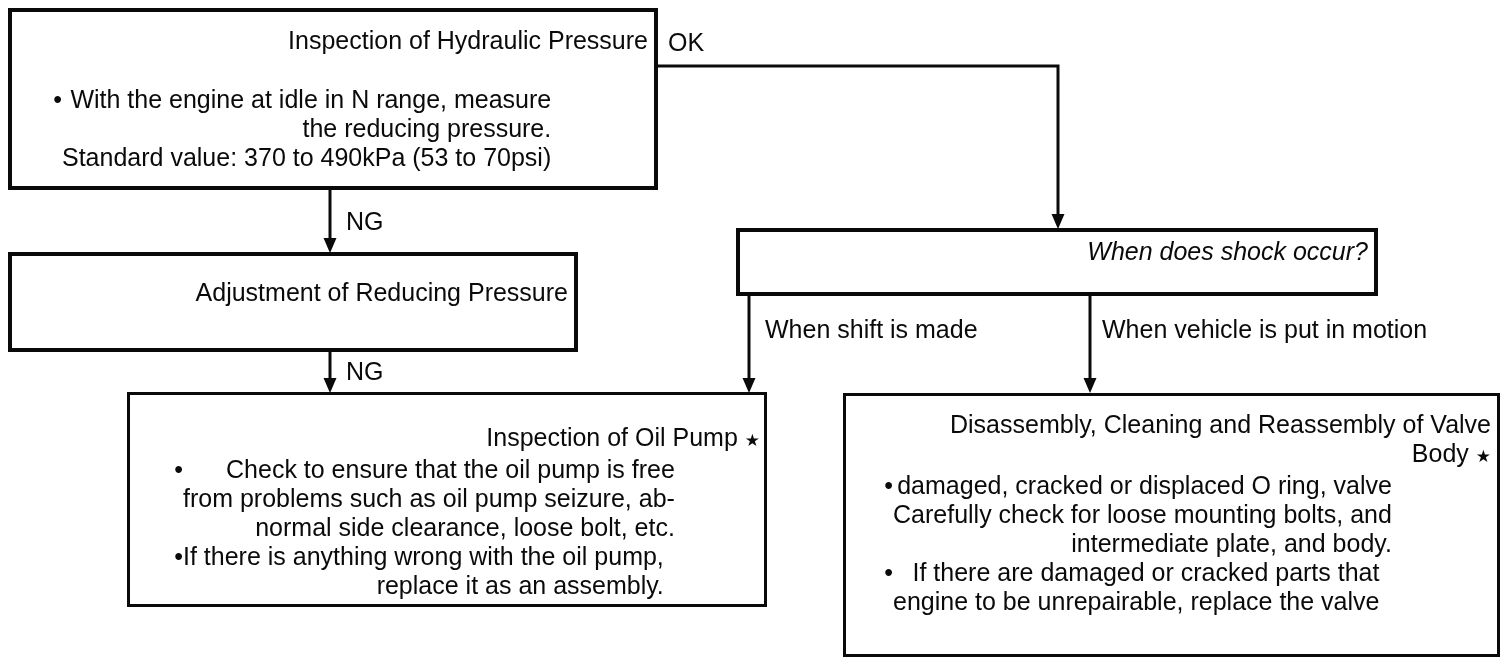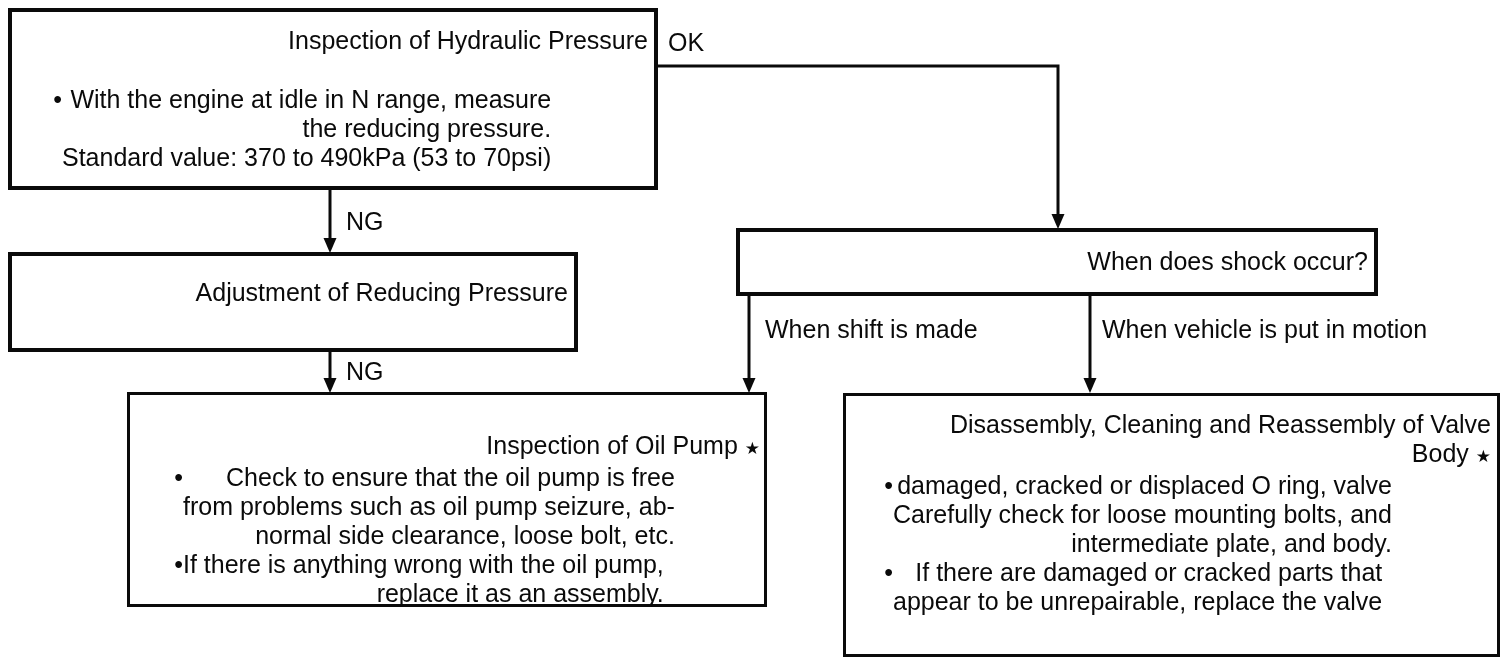--- a/index.html
+++ b/index.html
@@ -33,23 +33,23 @@
   .brow { display: flex; align-items: flex-start; }
   .dot { flex: none; width: 34px; }
   .btext { }
   .bline { display: block; white-space: nowrap; }
 
   #box-hydraulic { left: 8px;   top: 8px;   width: 650px; height: 182px; padding: 14px 6px 0 16px; }
   #box-hydraulic .box-title { margin-bottom: 30px; }
 
   #box-adjustment { left: 8px;  top: 252px; width: 570px; height: 100px; padding: 22px 6px 0 16px; }
 
-  #box-shock { left: 736px; top: 228px; width: 642px; height: 68px; padding: 15px 6px 0 12px; }
+  #box-shock { left: 736px; top: 228px; width: 642px; height: 68px; padding: 5px 6px 0 12px; font-style: italic; }
 
-  #box-oilpump { left: 127px; top: 392px; width: 640px; height: 215px; padding: 36px 4px 0 17px; }
+  #box-oilpump { left: 127px; top: 392px; width: 640px; height: 215px; padding: 28px 4px 0 17px; }
   #box-oilpump .brow .dot { width: 31px; margin-left: 5px; }
 
   #box-valvebody { left: 843px; top: 393px; width: 657px; height: 264px; padding: 14px 6px 0 19px; }
   #box-valvebody .brow .dot { width: 26px; margin-left: 2px; }
 
   .star { font-size: 17px; letter-spacing: 0; }
 
   .lbl { position: absolute; white-space: nowrap; }
   #lbl-ok     { left: 668px;  top: 28px;  }
   #lbl-ng1    { left: 346px;  top: 207px; }
@@ -142,19 +142,19 @@
         <span class="btext">
           <span class="bline">damaged, cracked or displaced O ring, valve</span>
           <span class="bline">Carefully check for loose mounting bolts, and</span>
           <span class="bline">intermediate plate, and body.</span>
         </span>
       </div>
       <div class="brow">
         <span class="dot">•</span>
         <span class="btext">
           <span class="bline">If there are damaged or cracked parts that</span>
-          <span class="bline">appear to be unrepairable, replace the valve</span>
+          <span class="bline">engine to be unrepairable, replace the valve</span>
         </span>
       </div>
     </div>
   </div>
 
 </div>
 
 </body></html>

